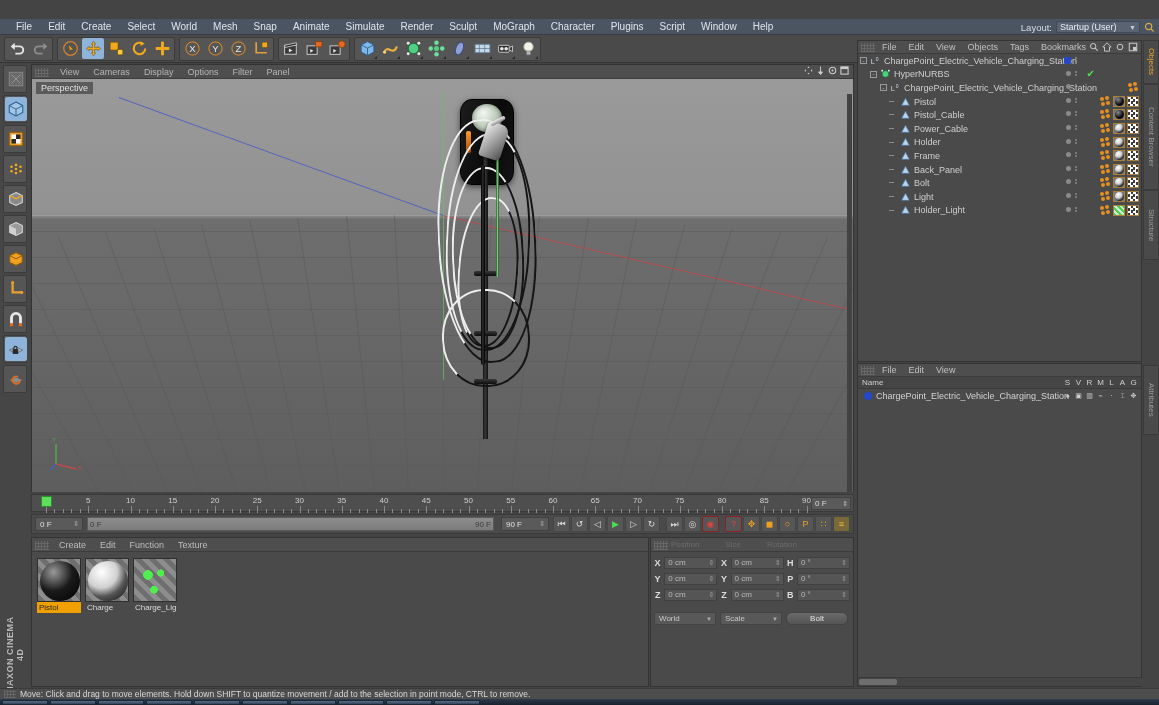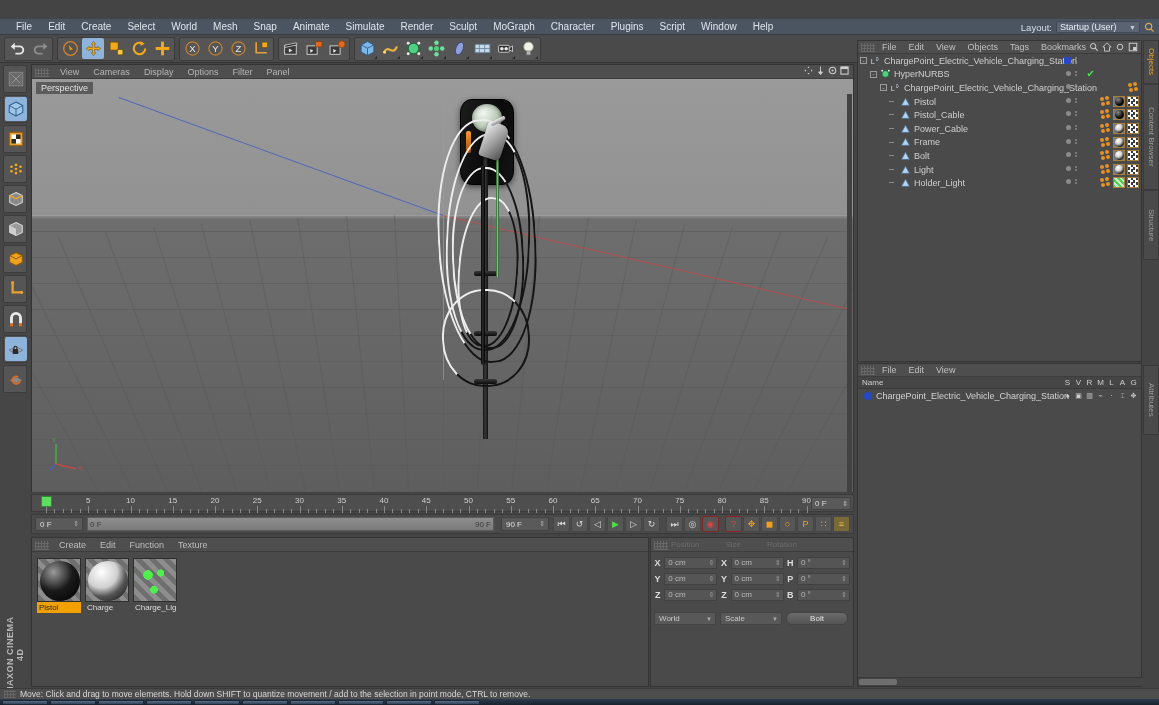--- a/index.html
+++ b/index.html
@@ -1064,21 +1064,73 @@
               <span class="b" style="background: radial-gradient(circle at 34% 28%, rgb(255, 255, 255), rgb(207, 207, 207) 40%, rgb(51, 51, 51) 68%, rgb(0, 0, 0));"></span>
             </span>
             <span class="uv-tag"></span>
           </div>
         </div>
         <div class="om-row">
           <span style="position: absolute; left: 31px; top: 6px; width: 5px; height: 1px; background: rgb(138, 138, 138);"></span>
           <span class="om-ico" style="margin-left: 42px;"><svg viewBox="0 0 12 12" width="11" height="10">
               <path d="M6 1.6 10.6 10H1.4z" fill="#b8d4ee" stroke="#4a7aa8" stroke-width=".8"></path>
             </svg></span>
+          <span class="om-name">Holder</span>
+          <div class="dotcol">
+            <div class="dot"></div>
+            <div class="vdots">
+              <i></i>
+              <i></i>
+            </div>
+          </div>
+          <div class="om-tags">
+            <span class="orange-tag">
+              <i style="left:0;top:1px"></i>
+              <i style="left:5px;top:0"></i>
+              <i style="left:1px;top:6px"></i>
+              <i style="left:6px;top:5px"></i>
+            </span>
+            <span class="mat-tag">
+              <span class="b" style="background: radial-gradient(circle at 34% 28%, rgb(255, 255, 255), rgb(207, 207, 207) 40%, rgb(51, 51, 51) 68%, rgb(0, 0, 0));"></span>
+            </span>
+            <span class="uv-tag"></span>
+          </div>
+        </div>
+        <div class="om-row">
+          <span style="position: absolute; left: 31px; top: 6px; width: 5px; height: 1px; background: rgb(138, 138, 138);"></span>
+          <span class="om-ico" style="margin-left: 42px;"><svg viewBox="0 0 12 12" width="11" height="10">
+              <path d="M6 1.6 10.6 10H1.4z" fill="#b8d4ee" stroke="#4a7aa8" stroke-width=".8"></path>
+            </svg></span>
           <span class="om-name">Frame</span>
+          <div class="dotcol">
+            <div class="dot"></div>
+            <div class="vdots">
+              <i></i>
+              <i></i>
+            </div>
+          </div>
+          <div class="om-tags">
+            <span class="orange-tag">
+              <i style="left:0;top:1px"></i>
+              <i style="left:5px;top:0"></i>
+              <i style="left:1px;top:6px"></i>
+              <i style="left:6px;top:5px"></i>
+            </span>
+            <span class="mat-tag">
+              <span class="b" style="background: radial-gradient(circle at 34% 28%, rgb(255, 255, 255), rgb(207, 207, 207) 40%, rgb(51, 51, 51) 68%, rgb(0, 0, 0));"></span>
+            </span>
+            <span class="uv-tag"></span>
+          </div>
+        </div>
+        <div class="om-row">
+          <span style="position: absolute; left: 31px; top: 6px; width: 5px; height: 1px; background: rgb(138, 138, 138);"></span>
+          <span class="om-ico" style="margin-left: 42px;"><svg viewBox="0 0 12 12" width="11" height="10">
+              <path d="M6 1.6 10.6 10H1.4z" fill="#b8d4ee" stroke="#4a7aa8" stroke-width=".8"></path>
+            </svg></span>
+          <span class="om-name">Back_Panel</span>
           <div class="dotcol">
             <div class="dot"></div>
             <div class="vdots">
               <i></i>
               <i></i>
             </div>
           </div>
           <div class="om-tags">
             <span class="orange-tag">
               <i style="left:0;top:1px"></i>

